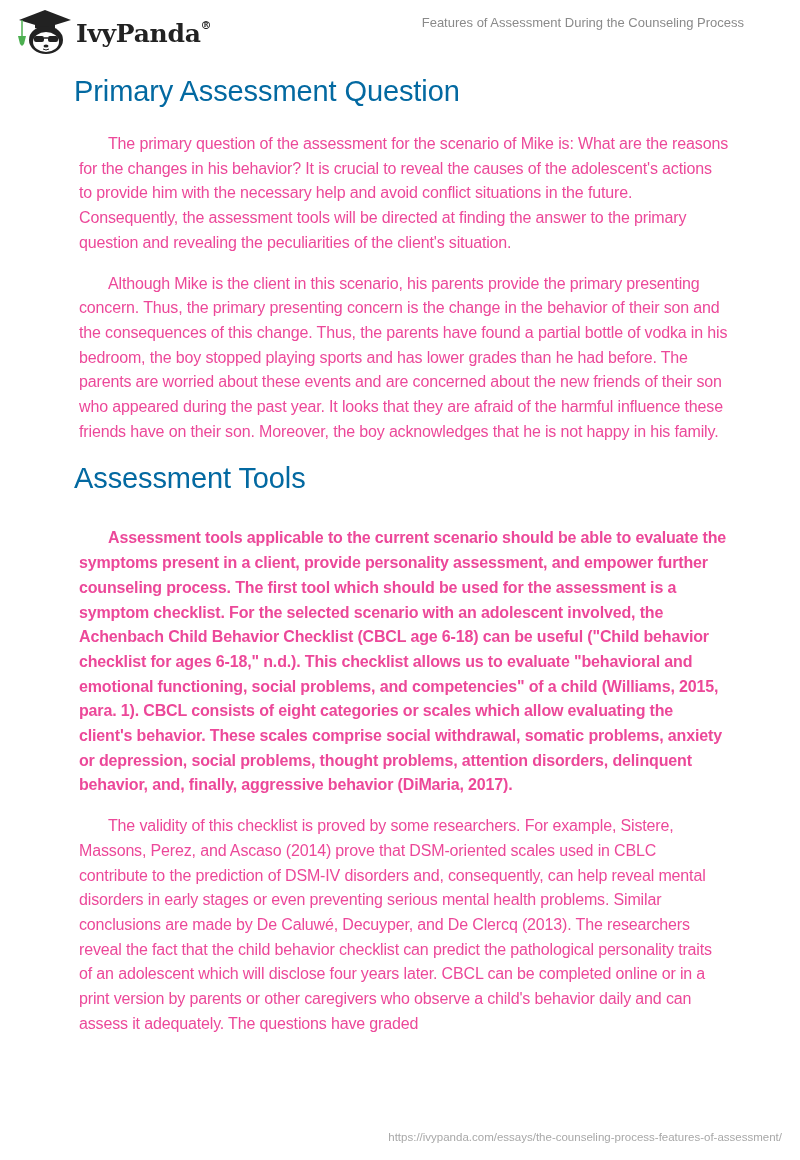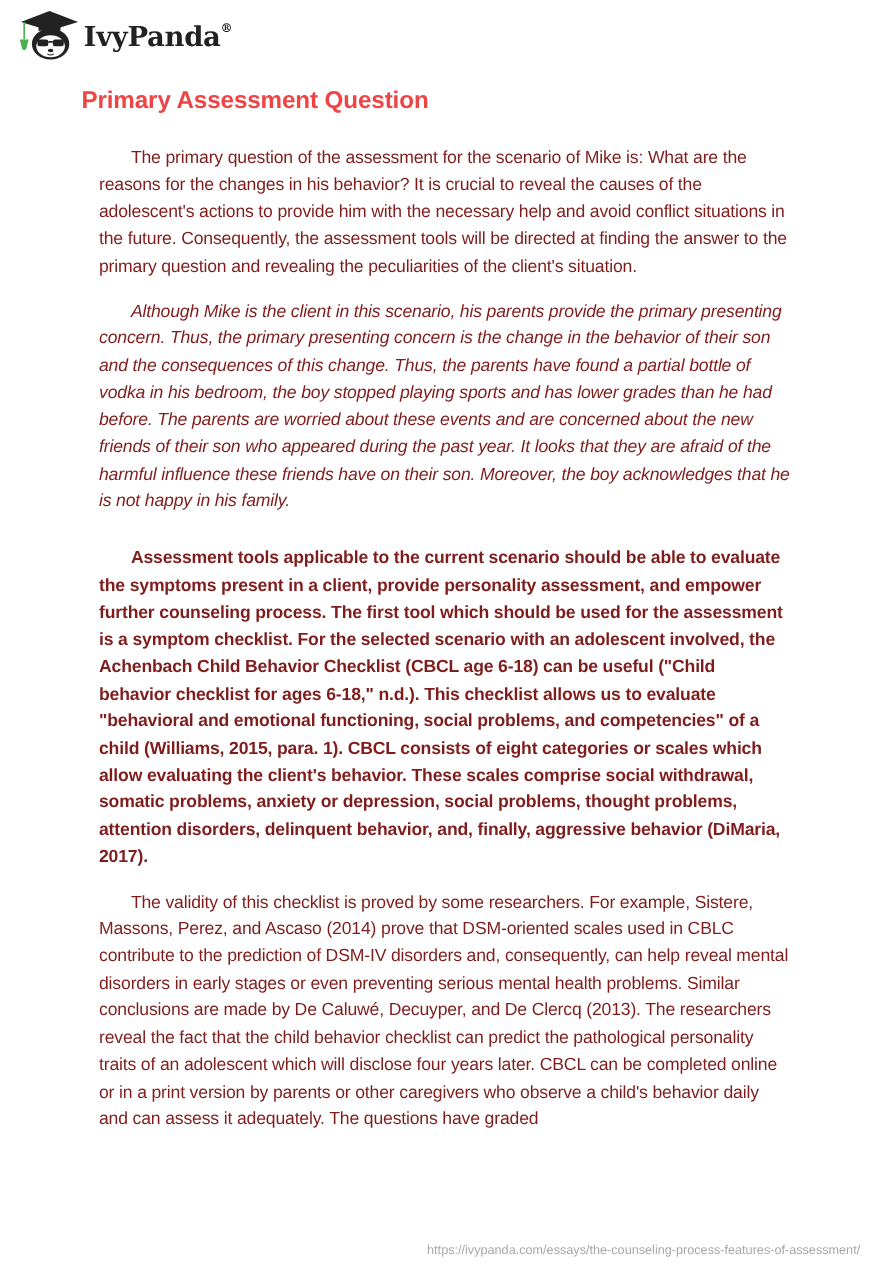--- a/index.html
+++ b/index.html
@@ -50,38 +50,38 @@
       right: 33px; top: 15px;
       font-size: 13px;
       color: #8a8a8a;
     }
     .content {
       position: absolute;
       left: 74px; top: 70px;
       width: 660px;
     }
     h1 {
-      font-size: 22px;
-      font-weight: bold;
-      color: #ef4444;
+      font-size: 29px;
+      font-weight: normal;
+      color: #0369a1;
       margin: 0;
       line-height: 42px;
       letter-spacing: -0.1px;
     }
     p {
-      margin: 16px;
+      margin: 5px;
       font-size: 16px;
       line-height: 24.7px;
       text-indent: 29px;
-      color: #7f1d1d;
+      color: #ec4899;
       letter-spacing: -0.15px;
     }
     .h1-first { margin-top: 0; }
     .p1 { margin-top: 20px; }
-    .p2 { margin-top: 16px; font-style: italic; }
+    .p2 { margin-top: 16px; }
     .h1-second { margin-top: 13px; }
     .p3 { margin-top: 27px; font-weight: bold; }
     .p4 { margin-top: 16px; }
     .footer-url {
       position: absolute;
       right: 18px; top: 1131px;
       font-size: 11.5px;
       color: #a8a8a8;
     }
   </style>
@@ -105,24 +105,26 @@
         <rect x="18" y="28" width="10" height="6" rx="2" fill="#222"></rect>
         <rect x="32" y="28" width="10" height="6" rx="2" fill="#222"></rect>
         <line x1="28" y1="30" x2="32" y2="30" stroke="#222" stroke-width="1.5"></line>
 
         <ellipse cx="30" cy="38" rx="2.5" ry="1.6" fill="#222"></ellipse>
         <path d="M27,41 Q30,43 33,41" stroke="#222" stroke-width="1" fill="none"></path>
       </svg>
     </span>
     <span class="logo-text"><span>IvyPanda</span><sup>®</sup></span>
   </div>
+  <div class="doc-title">Features of Assessment During the Counseling Process</div>
 </div>
 
 <div class="content">
   <h1 class="h1-first">Primary Assessment Question</h1>
   <p class="p1">The primary question of the assessment for the scenario of Mike is: What are the reasons for the changes in his behavior? It is crucial to reveal the causes of the adolescent's actions to provide him with the necessary help and avoid conflict situations in the future. Consequently, the assessment tools will be directed at finding the answer to the primary question and revealing the peculiarities of the client's situation.</p>
   <p class="p2">Although Mike is the client in this scenario, his parents provide the primary presenting concern. Thus, the primary presenting concern is the change in the behavior of their son and the consequences of this change. Thus, the parents have found a partial bottle of vodka in his bedroom, the boy stopped playing sports and has lower grades than he had before. The parents are worried about these events and are concerned about the new friends of their son who appeared during the past year. It looks that they are afraid of the harmful influence these friends have on their son. Moreover, the boy acknowledges that he is not happy in his family.</p>
 
+  <h1 class="h1-second">Assessment Tools</h1>
   <p class="p3">Assessment tools applicable to the current scenario should be able to evaluate the symptoms present in a client, provide personality assessment, and empower further counseling process. The first tool which should be used for the assessment is a symptom checklist. For the selected scenario with an adolescent involved, the Achenbach Child Behavior Checklist (CBCL age 6-18) can be useful ("Child behavior checklist for ages 6-18," n.d.). This checklist allows us to evaluate "behavioral and emotional functioning, social problems, and competencies" of a child (Williams, 2015, para. 1). CBCL consists of eight categories or scales which allow evaluating the client's behavior. These scales comprise social withdrawal, somatic problems, anxiety or depression, social problems, thought problems, attention disorders, delinquent behavior, and, finally, aggressive behavior (DiMaria, 2017).</p>
   <p class="p4">The validity of this checklist is proved by some researchers. For example, Sistere, Massons, Perez, and Ascaso (2014) prove that DSM-oriented scales used in CBLC contribute to the prediction of DSM-IV disorders and, consequently, can help reveal mental disorders in early stages or even preventing serious mental health problems. Similar conclusions are made by De Caluwé, Decuyper, and De Clercq (2013). The researchers reveal the fact that the child behavior checklist can predict the pathological personality traits of an adolescent which will disclose four years later. CBCL can be completed online or in a print version by parents or other caregivers who observe a child's behavior daily and can assess it adequately. The questions have graded</p>
 </div>
 
 <div class="footer-url">https://ivypanda.com/essays/the-counseling-process-features-of-assessment/</div>
 
 </body></html>

